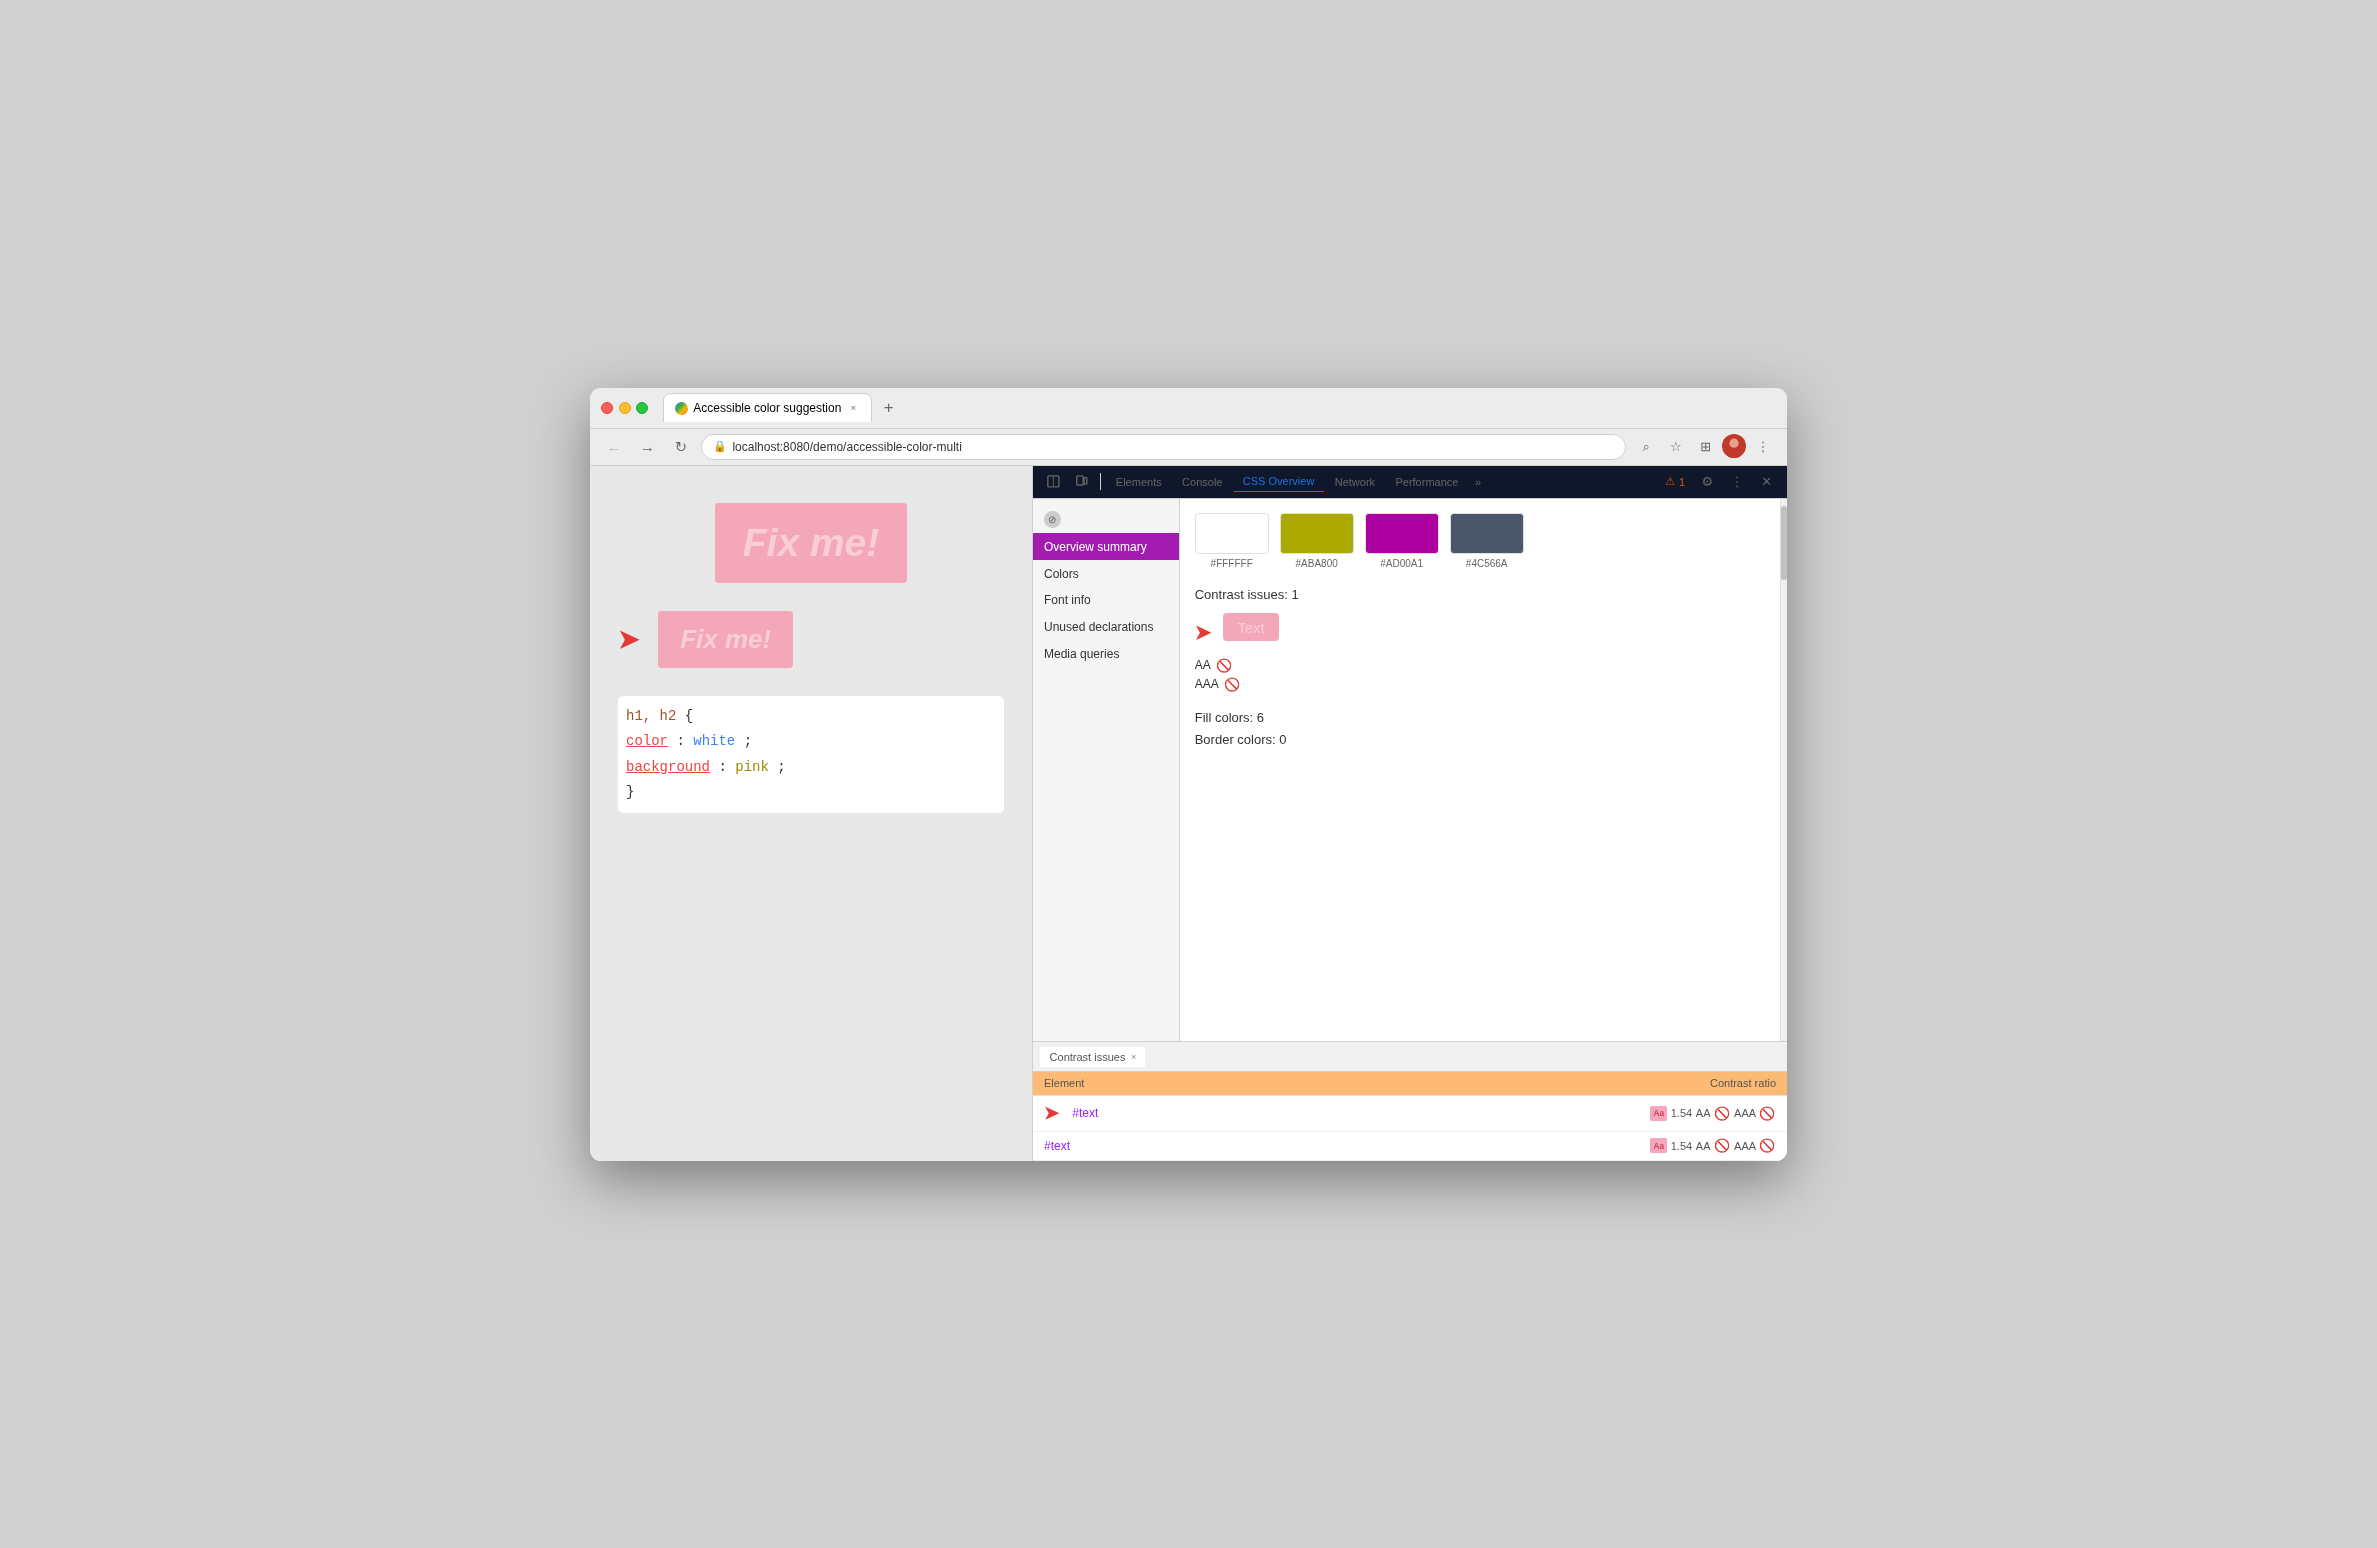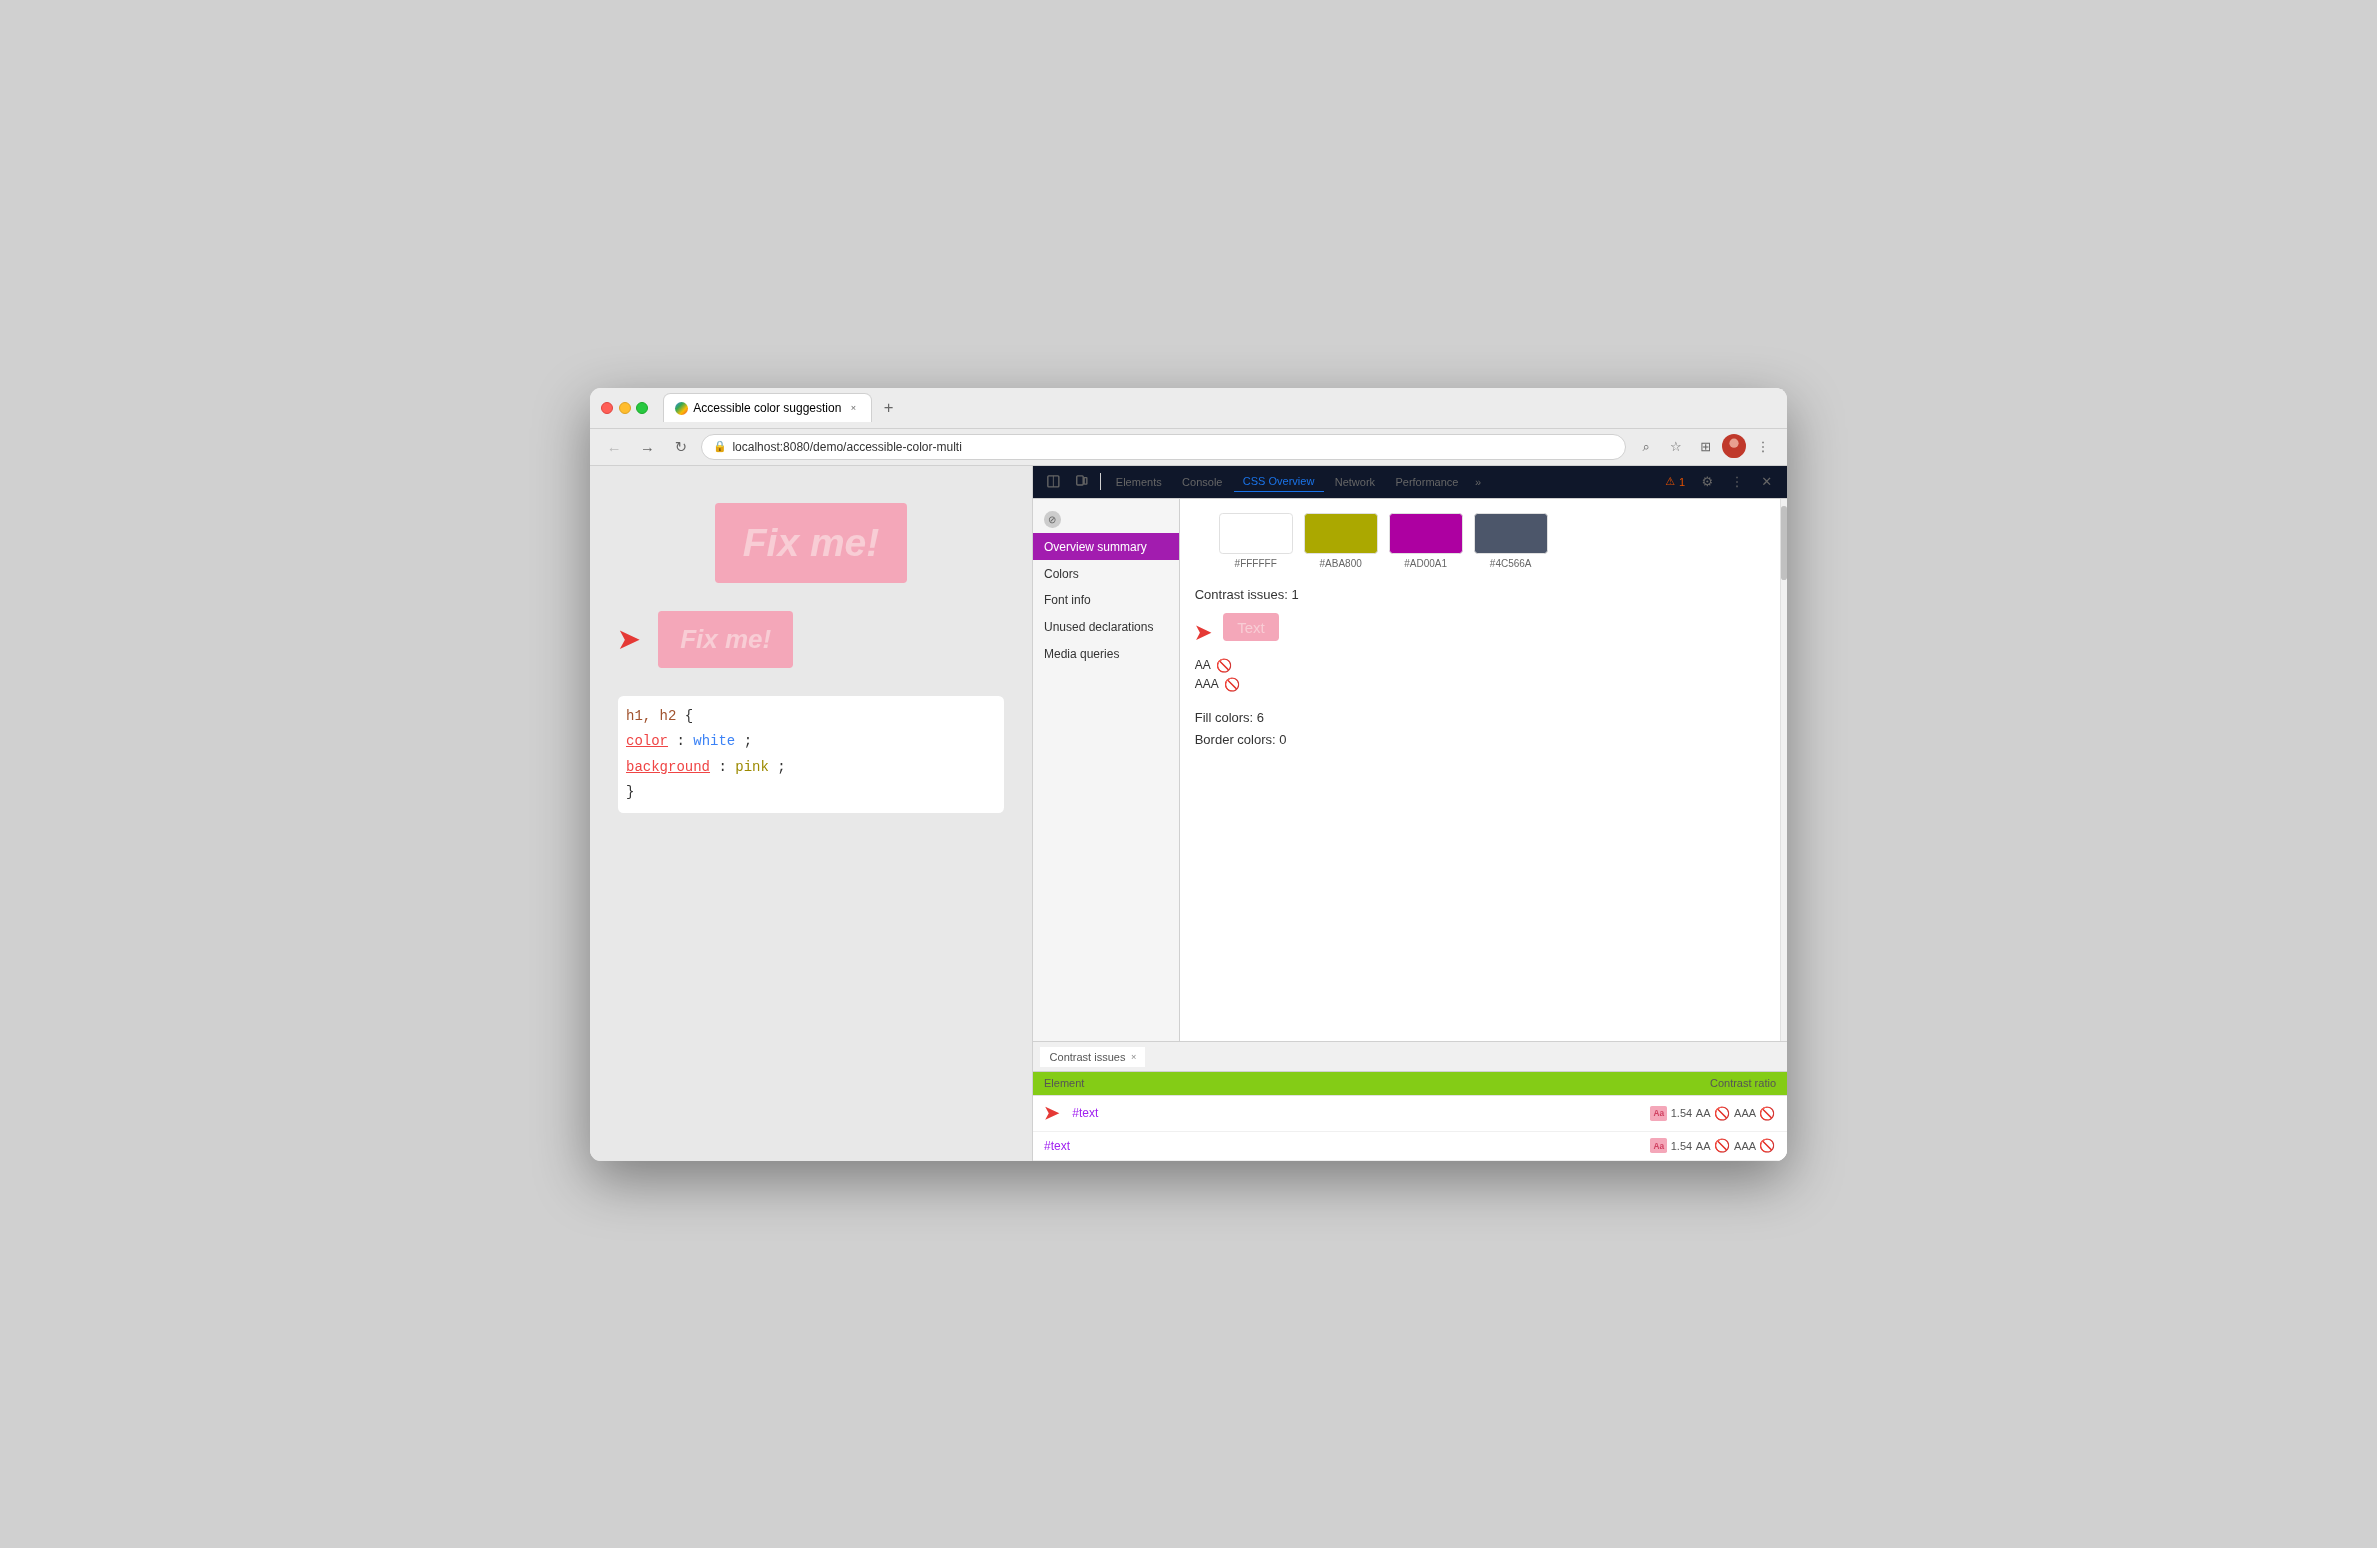--- a/index.html
+++ b/index.html
@@ -334,21 +334,20 @@
     }
     
     .colors-section {
       margin-bottom: 18.4px;
     }
     .color-row {
       display: flex;
       gap: 11px;
       margin-bottom: 11px;
       flex-wrap: wrap;
-      margin-left: 24px;
     }
     .color-swatch-item {
       display: flex;
       flex-direction: column;
       align-items: center;
       gap: 3.7px;
     }
     .color-swatch {
       width: 74px;
       height: 41px;
@@ -449,21 +448,21 @@
       color: #888;
       cursor: pointer;
     }
     
     .contrast-table {
       width: 100%;
     }
     .contrast-table-header {
       display: flex;
       padding: 5.5px 11px;
-      background: #84cc16;
+      background: #fdba74;
       border-bottom: 0.9px solid #e0e0e0;
       font-size: 11px;
       color: #555;
       font-weight: 500;
     }
     .col-element { flex: 1; }
     .col-ratio { width: 184px; text-align: right; }
     .contrast-table-row {
       display: flex;
       padding: 6.4px 11px;

